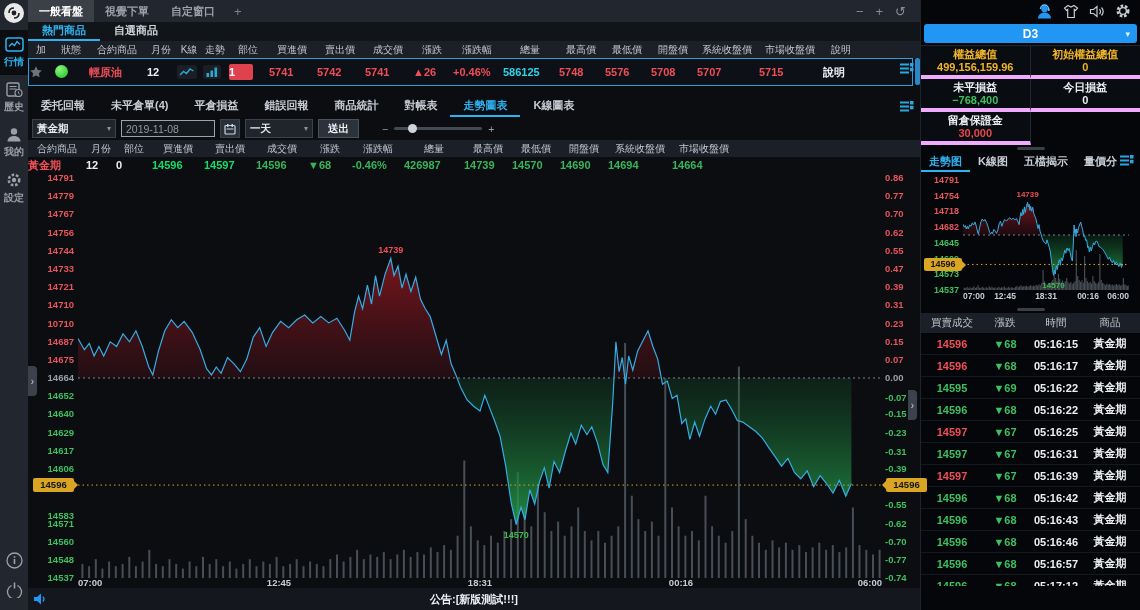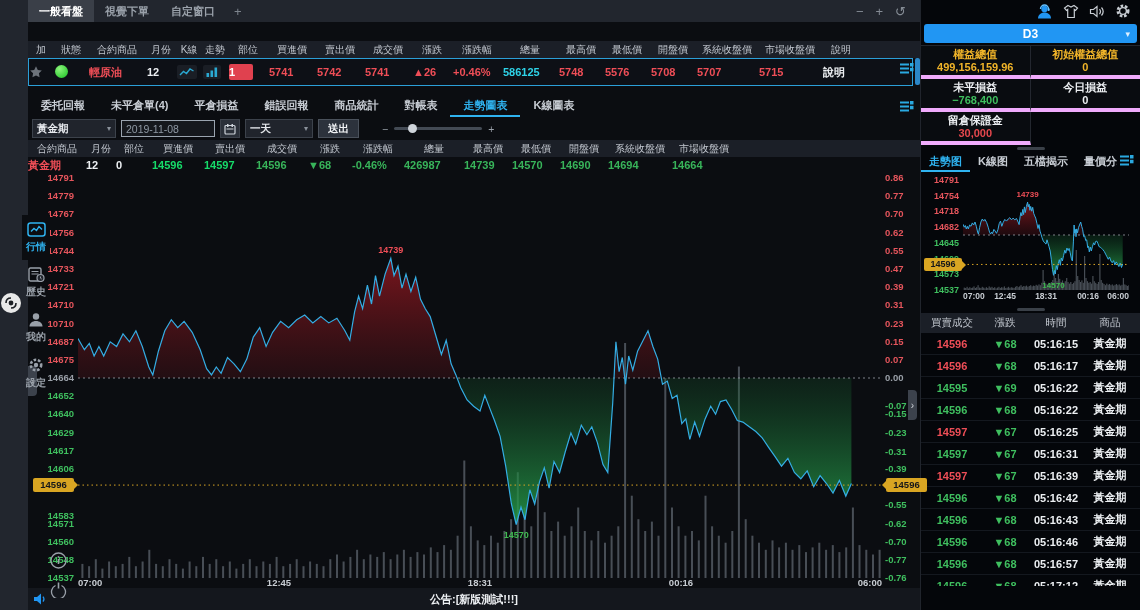--- a/index.html
+++ b/index.html
@@ -6,21 +6,21 @@
 #app{position:relative;width:1140px;height:610px;background:#0b0d11;overflow:hidden;
   font-family:"Liberation Sans","DejaVu Sans",sans-serif;color:#d8dce2;}
 svg{display:block}
 
 .topbar{position:absolute;left:28px;top:0;width:892px;height:22px;background:#22262e;display:flex;align-items:center;}
 .menu-item{padding:0 11px;font-size:11px;color:#9aa1aa;height:22px;line-height:22px;font-weight:bold;cursor:default}
 .menu-item.active{background:#3a3f48;color:#fff;}
 .add-tab{color:#7e858e;font-size:13px;padding:0 8px}
 .win-controls{margin-left:auto;display:flex;gap:12px;padding-right:14px;color:#858c95;font-size:13px}
 
-.sidebar{position:absolute;left:0;top:0;width:28px;height:610px;background:#22262e;display:flex;align-items:center;z-index:9}
+.sidebar{position:absolute;left:0;top:0;width:28px;height:610px;background:#22262e;display:flex;flex-direction:column;align-items:center;z-index:9}
 .logo{margin:2px 0 6px}
 .snav{display:flex;flex-direction:column;align-items:center;padding:7px 0 6px;width:28px;font-size:10px;color:#99a0a9;gap:3px;font-weight:bold;cursor:default}
 .snav.active{background:#0b0d11;color:#2fb3f0}
 .side-bottom{margin-top:auto;display:flex;flex-direction:column;gap:12px;padding-bottom:12px;align-items:center}
 
 .main{position:absolute;left:28px;top:22px;width:892px;height:566px;background:#0b0d11}
 .quote-tabs{position:absolute;top:0;left:0;right:0;height:19px;background:#111419;display:flex;font-size:11px}
 .qtab{padding:0 14px;line-height:17px;color:#ced3d9;font-weight:bold;cursor:default}
 .qtab.active{color:#2fb3f0;border-bottom:2px solid #2fb3f0}
 .thead{position:absolute;left:0;right:0;display:flex;align-items:center;background:#1b1f27;color:#c2c7cf;font-size:10px;height:17px}
@@ -175,20 +175,24 @@
       <span>
           <svg width="17" height="17">
             <path d="M5.5 4.5a7 7 0 1 0 6 0" fill="none" stroke="#9aa1aa" stroke-width="1.3"></path>
             <rect x="7.7" y="1.5" width="1.6" height="6" fill="#9aa1aa"></rect>
           </svg>
         </span>
     </div>
   </div>
 
   <div class="main">
+    <div class="quote-tabs" id="quote-tabs">
+        <div class="qtab active">熱門商品</div>
+        <div class="qtab">自選商品</div>
+      </div>
     <div class="thead quote-header" id="quote-header">
         <div class="c" style="width:26px">加</div>
         <div class="c" style="width:34px">狀態</div>
         <div class="c" style="width:58px">合約商品</div>
         <div class="c" style="width:30px">月份</div>
         <div class="c" style="width:26px">K線</div>
         <div class="c" style="width:26px">走勢</div>
         <div class="c" style="width:40px">部位</div>
         <div class="c" style="width:48px">買進價</div>
         <div class="c" style="width:48px">賣出價</div>
@@ -507,31 +511,31 @@
           <div style="top:36.4px;color:#e5555c">0.70</div>
           <div style="top:54.5px;color:#e5555c">0.62</div>
           <div style="top:72.7px;color:#e5555c">0.55</div>
           <div style="top:90.9px;color:#e5555c">0.47</div>
           <div style="top:109.1px;color:#e5555c">0.39</div>
           <div style="top:127.3px;color:#e5555c">0.31</div>
           <div style="top:145.5px;color:#e5555c">0.23</div>
           <div style="top:163.6px;color:#e5555c">0.15</div>
           <div style="top:181.8px;color:#e5555c">0.07</div>
           <div style="top:200.0px;color:#9aa0a8">0.00</div>
-          <div style="top:228px;color:#3fbf5f">-0.07</div>
+          <div style="top:220px;color:#3fbf5f">-0.07</div>
           <div style="top:236.4px;color:#3fbf5f">-0.15</div>
           <div style="top:254.5px;color:#3fbf5f">-0.23</div>
           <div style="top:274px;color:#3fbf5f">-0.31</div>
           <div style="top:290.9px;color:#3fbf5f">-0.39</div>
           <div style="top:309.1px;color:#3fbf5f">-0.47</div>
           <div style="top:327.3px;color:#3fbf5f">-0.55</div>
           <div style="top:345.5px;color:#3fbf5f">-0.62</div>
           <div style="top:363.6px;color:#3fbf5f">-0.70</div>
           <div style="top:381.8px;color:#3fbf5f">-0.77</div>
-          <div style="top:400.0px;color:#3fbf5f">-0.76</div>
+          <div style="top:400.0px;color:#3fbf5f">-0.74</div>
         </div>
       <div class="xlabels" id="mx">
           <span style="left:0px">07:00</span>
           <span style="left:201px">12:45</span>
           <span style="left:402px">18:31</span>
           <span style="left:603px">00:16</span>
           <span style="left:804px">06:00</span>
         </div>
       <div class="badge bleft" id="badge-ml" style="top: 305.087px;">14596</div>
       <div class="badge bright" id="badge-mr" style="top: 305.087px;">14596</div>

